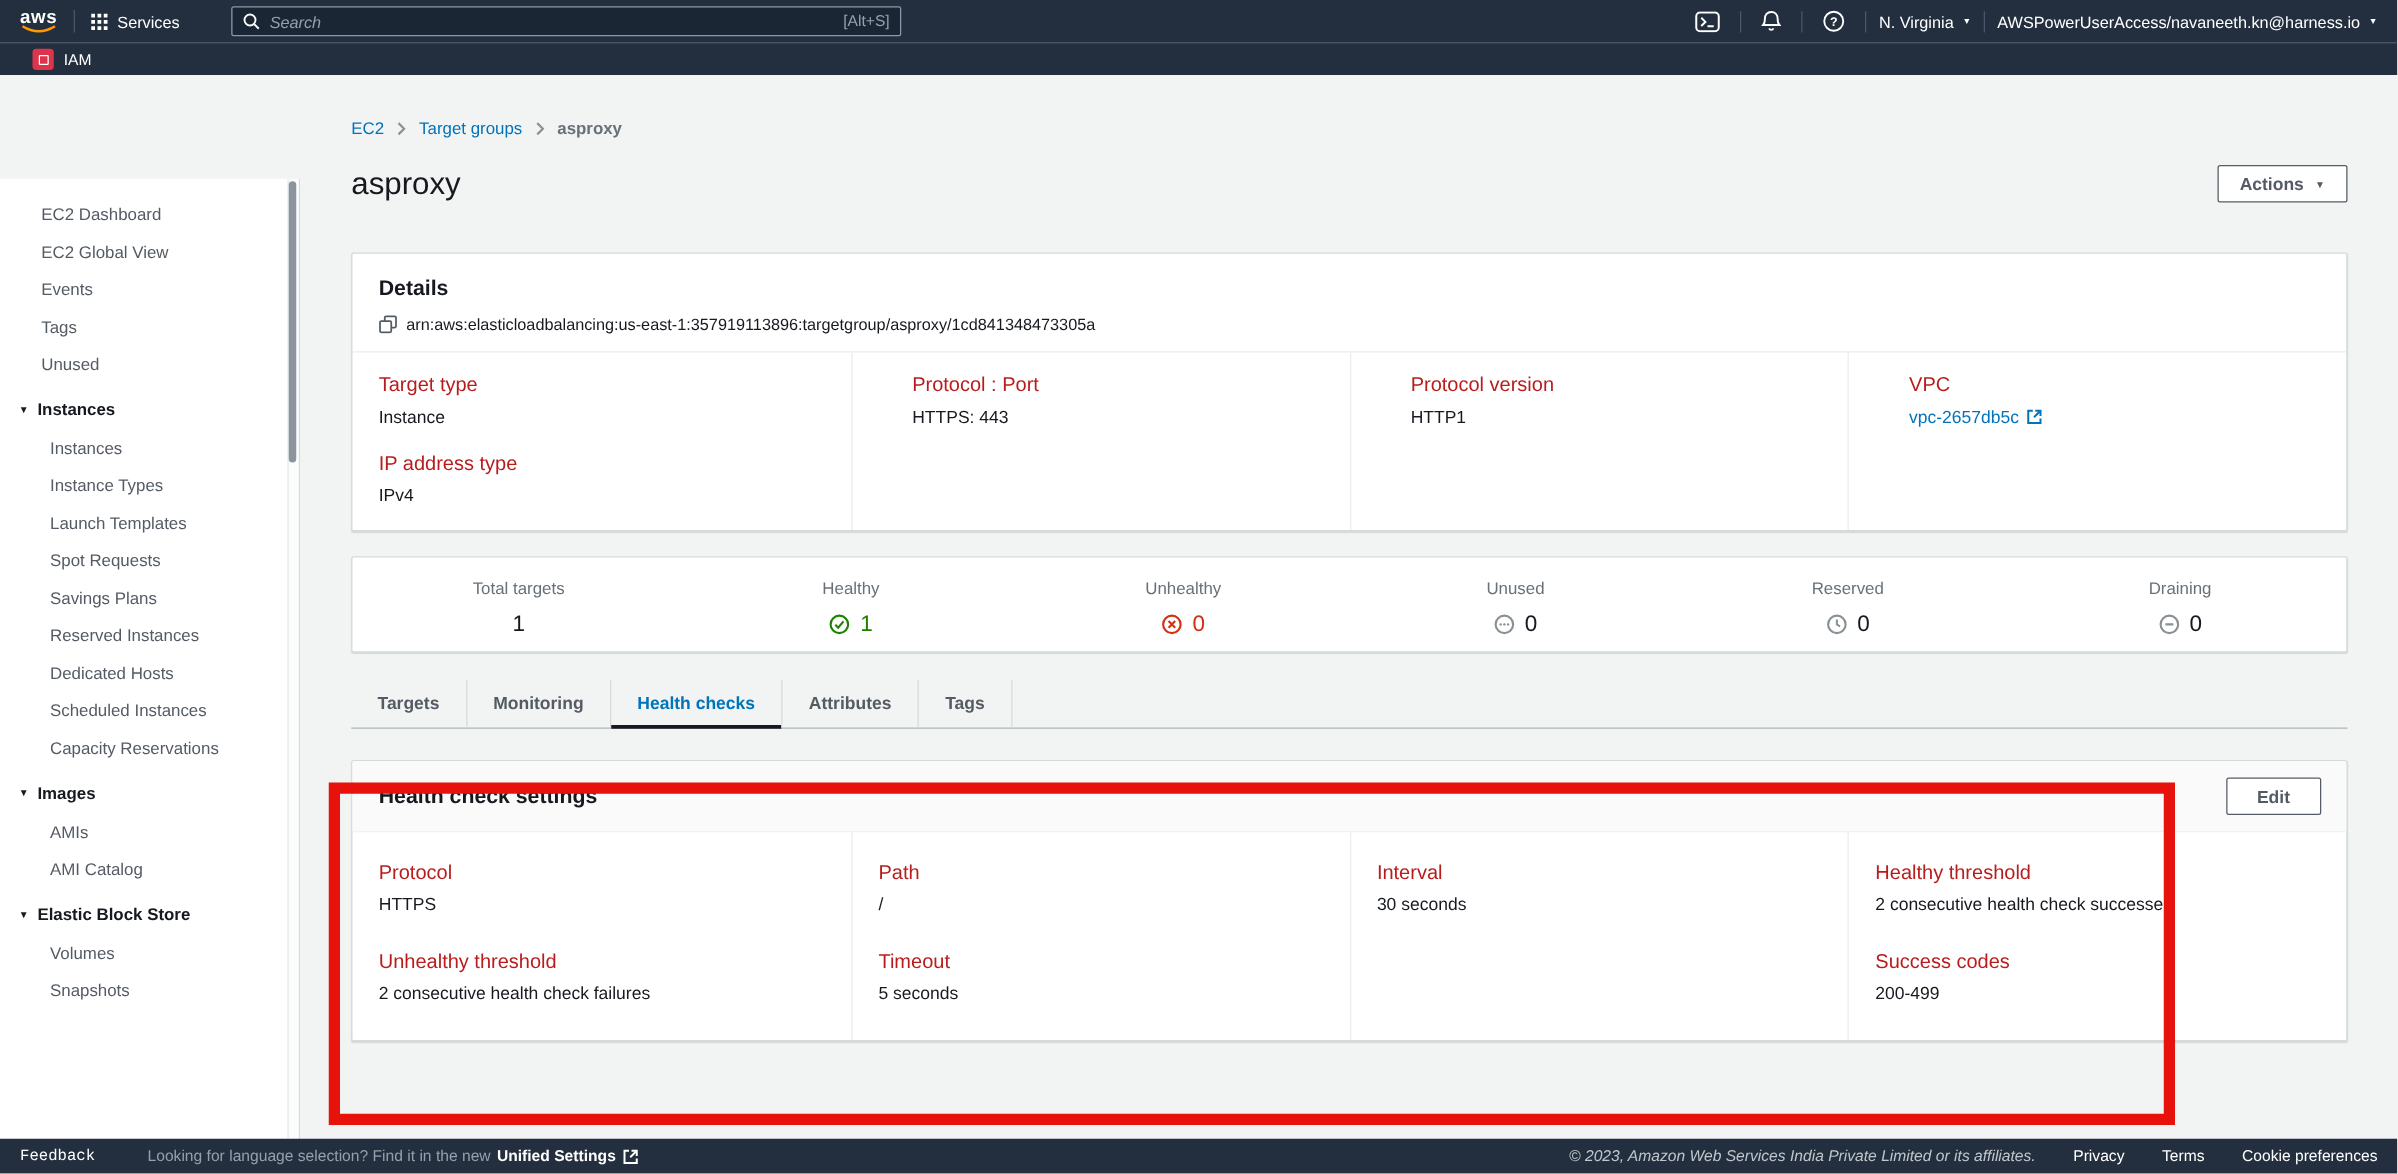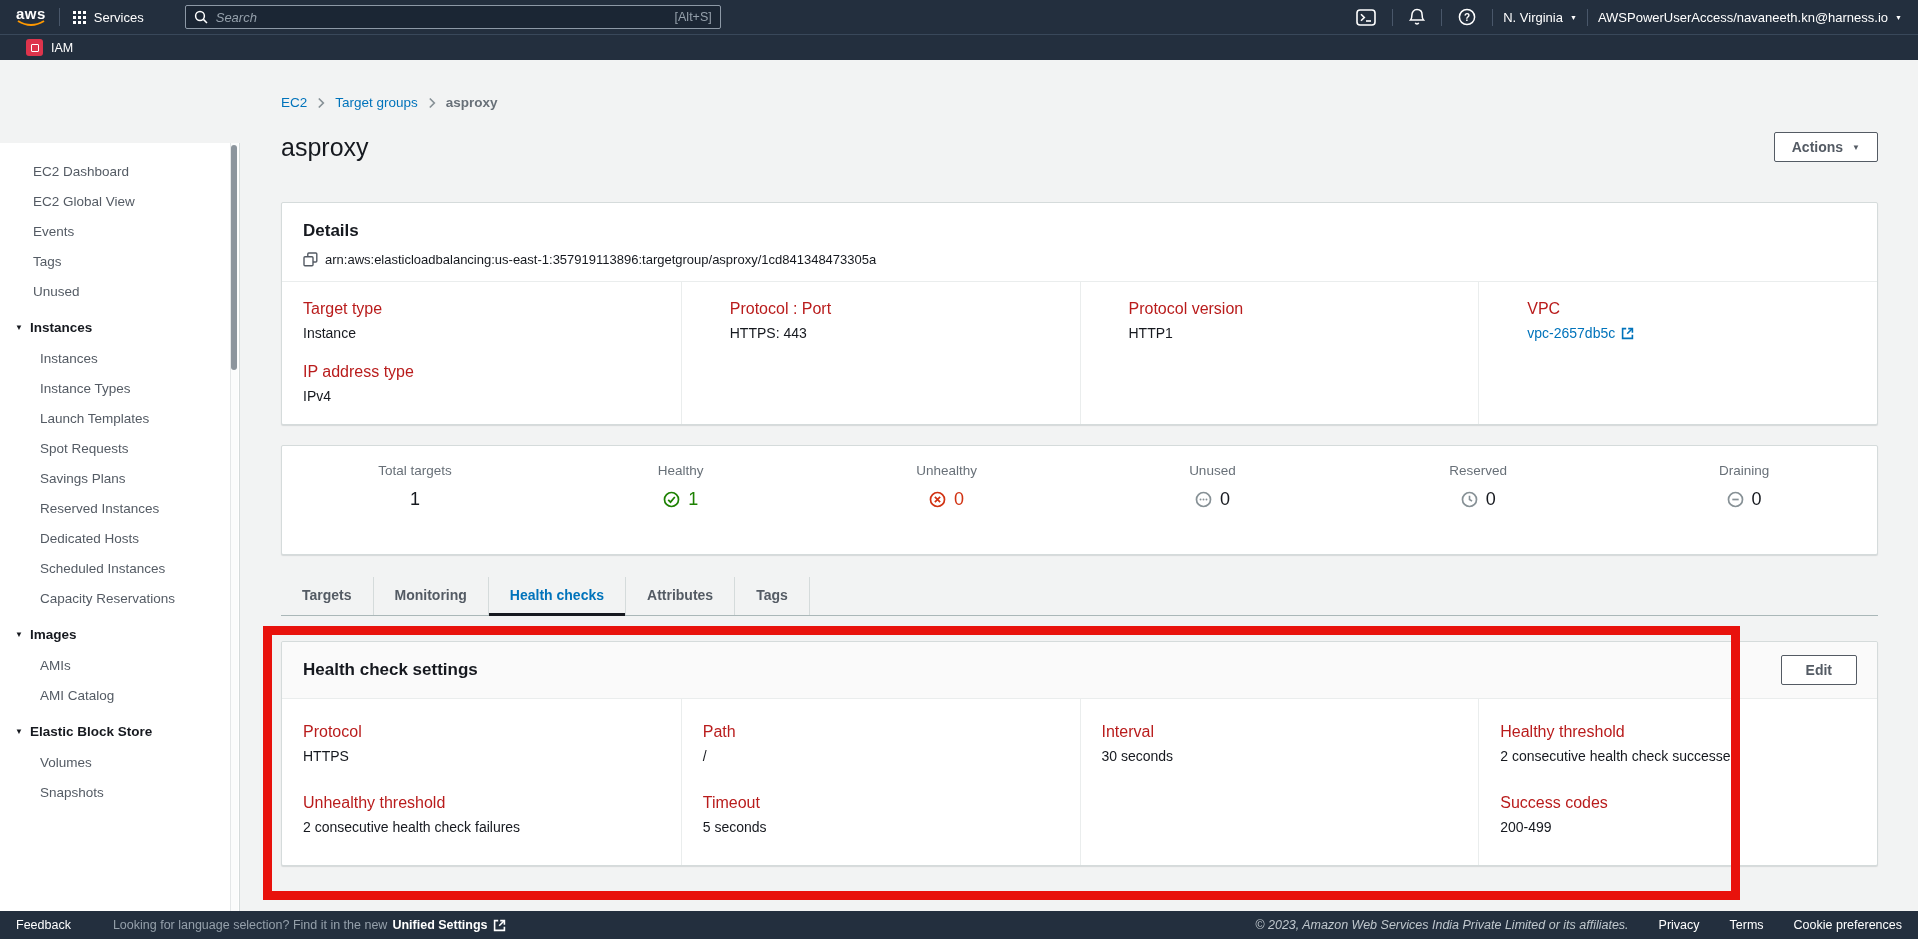--- a/index.html
+++ b/index.html
@@ -66,21 +66,21 @@
   .arn-row { display:flex; align-items:center; gap:7px; margin-top:11px; }
   .arn-row span { font-size:13px; color:#16191f; }
   .dgrid { border-top:1px solid #eaeded; display:grid; grid-template-columns:repeat(4,1fr); }
   .dcol { padding:18px 20px 20px 21px; }
   .dcol + .dcol { border-left:1px solid #eaeded;padding-left:48px; }
   .fld .lbl { font-size:16px; color:#b91c1c; margin-bottom:7px; }
   .fld .val { font-size:14px; color:#16191f; display:flex; align-items:center; gap:6px; }
   .fld + .fld { margin-top:22px; }
   .fld a { color:#0073bb; text-decoration:none; cursor:pointer; }
 
-  .stats-card { margin-top:20px; height:110px; display:flex; padding-top:17px; }
+  .stats-card { margin-top:20px; height:77px; display:flex; padding-top:17px; }
   .stat { flex:1; text-align:center; }
   .stat .lbl { font-size:13.5px; color:#687078; }
   .stat .sval { margin-top:11px; display:flex; align-items:center; justify-content:center; gap:8px; font-size:18px; color:#16191f; }
   .sval.green { color:#1d8102; }
   .sval.red { color:#d13212; }
 
   .tabs { margin-top:22px; display:flex; border-bottom:1px solid #aab7b8; }
   .tab { position:relative; padding:10px 21px 12px; font-size:14px; font-weight:700; color:#545b64; cursor:pointer; white-space:nowrap; }
   .tab + .tab { border-left:1px solid #d5dbdb; }
   .tab.active { color:#0073bb; }
@@ -93,21 +93,21 @@
   .hcol { padding:24px 20px 30px 21px; }
   .hcol + .hcol { border-left:1px solid #eaeded; }
   .hcol .fld + .fld { margin-top:30px; }
 
   
   .red-box { position:absolute; left:263px; top:626px; width:1477px; height:274px; border:9px solid #e8120c; z-index:10; pointer-events:none; }
 
   
   .footer { position:absolute; left:0; right:0; bottom:0; height:28px; background:#232f3e; display:flex; align-items:center; color:#fff; font-size:12.5px; padding:0 16px; z-index:6; }
   .footer a { color:#fff; text-decoration:none; cursor:pointer; }
-  .ft-feedback { margin-right:42px; }
+  .ft-feedback { margin-right:42px;font-family:Liberation Mono, monospace; }
   .ft-lang { color:#95a0ab; display:flex; align-items:center; gap:5px; }
   .ft-lang b { color:#fff; font-weight:700; }
   .ft-right { margin-left:auto; display:flex; align-items:center; gap:30px; }
   .ft-copy { color:#bfc7cd;font-style:italic; }
   svg { display:block; }
 </style>
 </head>
 <body>
 
 <div class="app">

